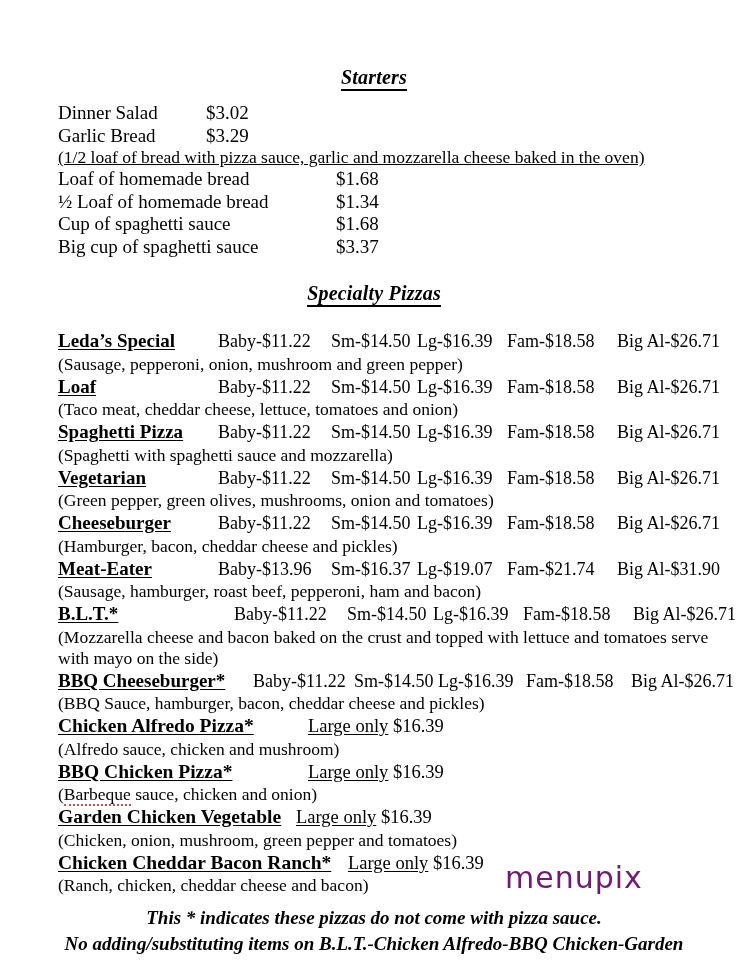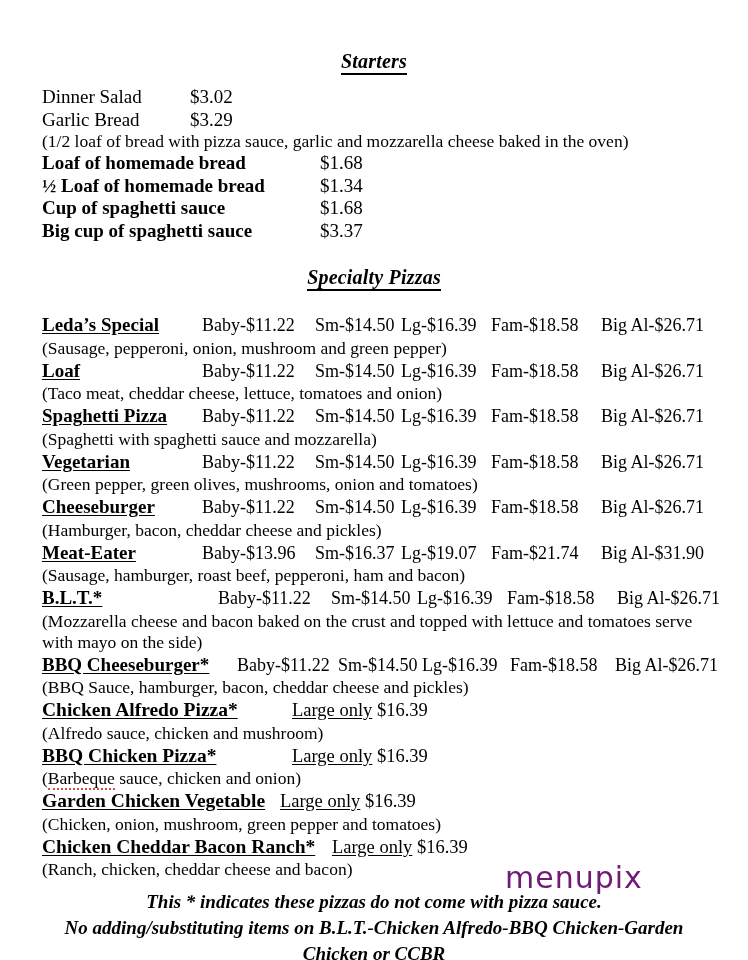--- a/index.html
+++ b/index.html
@@ -16,21 +16,21 @@
     font-family: "Liberation Serif", "DejaVu Serif", serif;
     color: #000000;
     -webkit-font-smoothing: antialiased;
   }
 
   .page {
     position: relative;
     width: 748px;
     height: 960px;
     box-sizing: border-box;
-    padding: 0;
+    padding: 16px;
   }
 
   
   .section-heading {
     text-align: center;
     font-weight: bold;
     font-style: italic;
     font-size: 20px;
     letter-spacing: 0.2px;
   }
@@ -55,26 +55,27 @@
   .starter-row .sname {
     display: inline-block;
     vertical-align: baseline;
   }
   .starter-row .sprice {
     display: inline-block;
     vertical-align: baseline;
   }
   
   .col-a .sname  { width: 148px; }
-  .col-b .sname  { width: 278px; font-weight: bold; }
+  .col-b .sname  { width: 278px; }
 
   .starter-note {
     font-size: 17.5px;
     line-height: 21px;
     white-space: nowrap;
+    text-decoration: underline;
   }
 
   
   .pizza-list {
     margin: 0;
     padding: 24px 0 0 42px;
   }
   .pizza-row {
     font-size: 18.5px;
     line-height: 23.5px;

